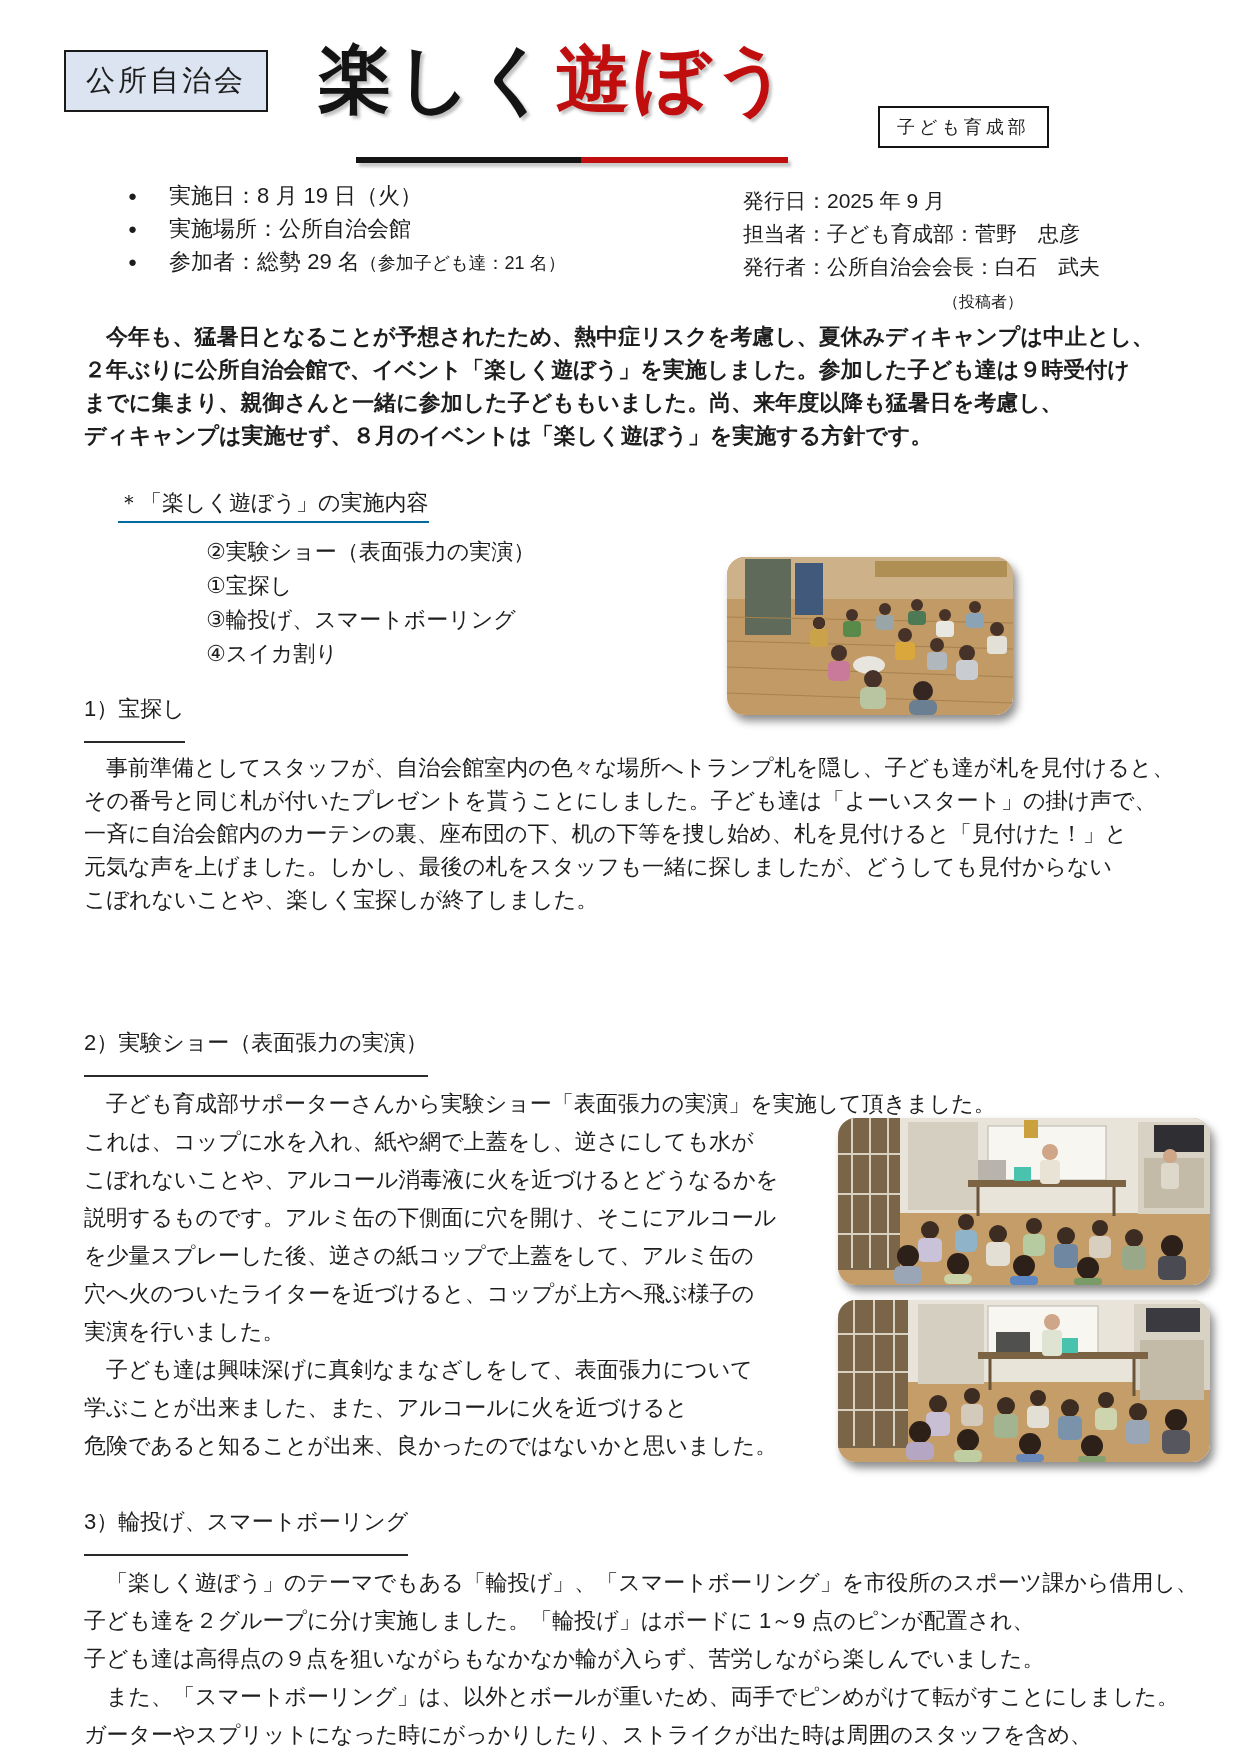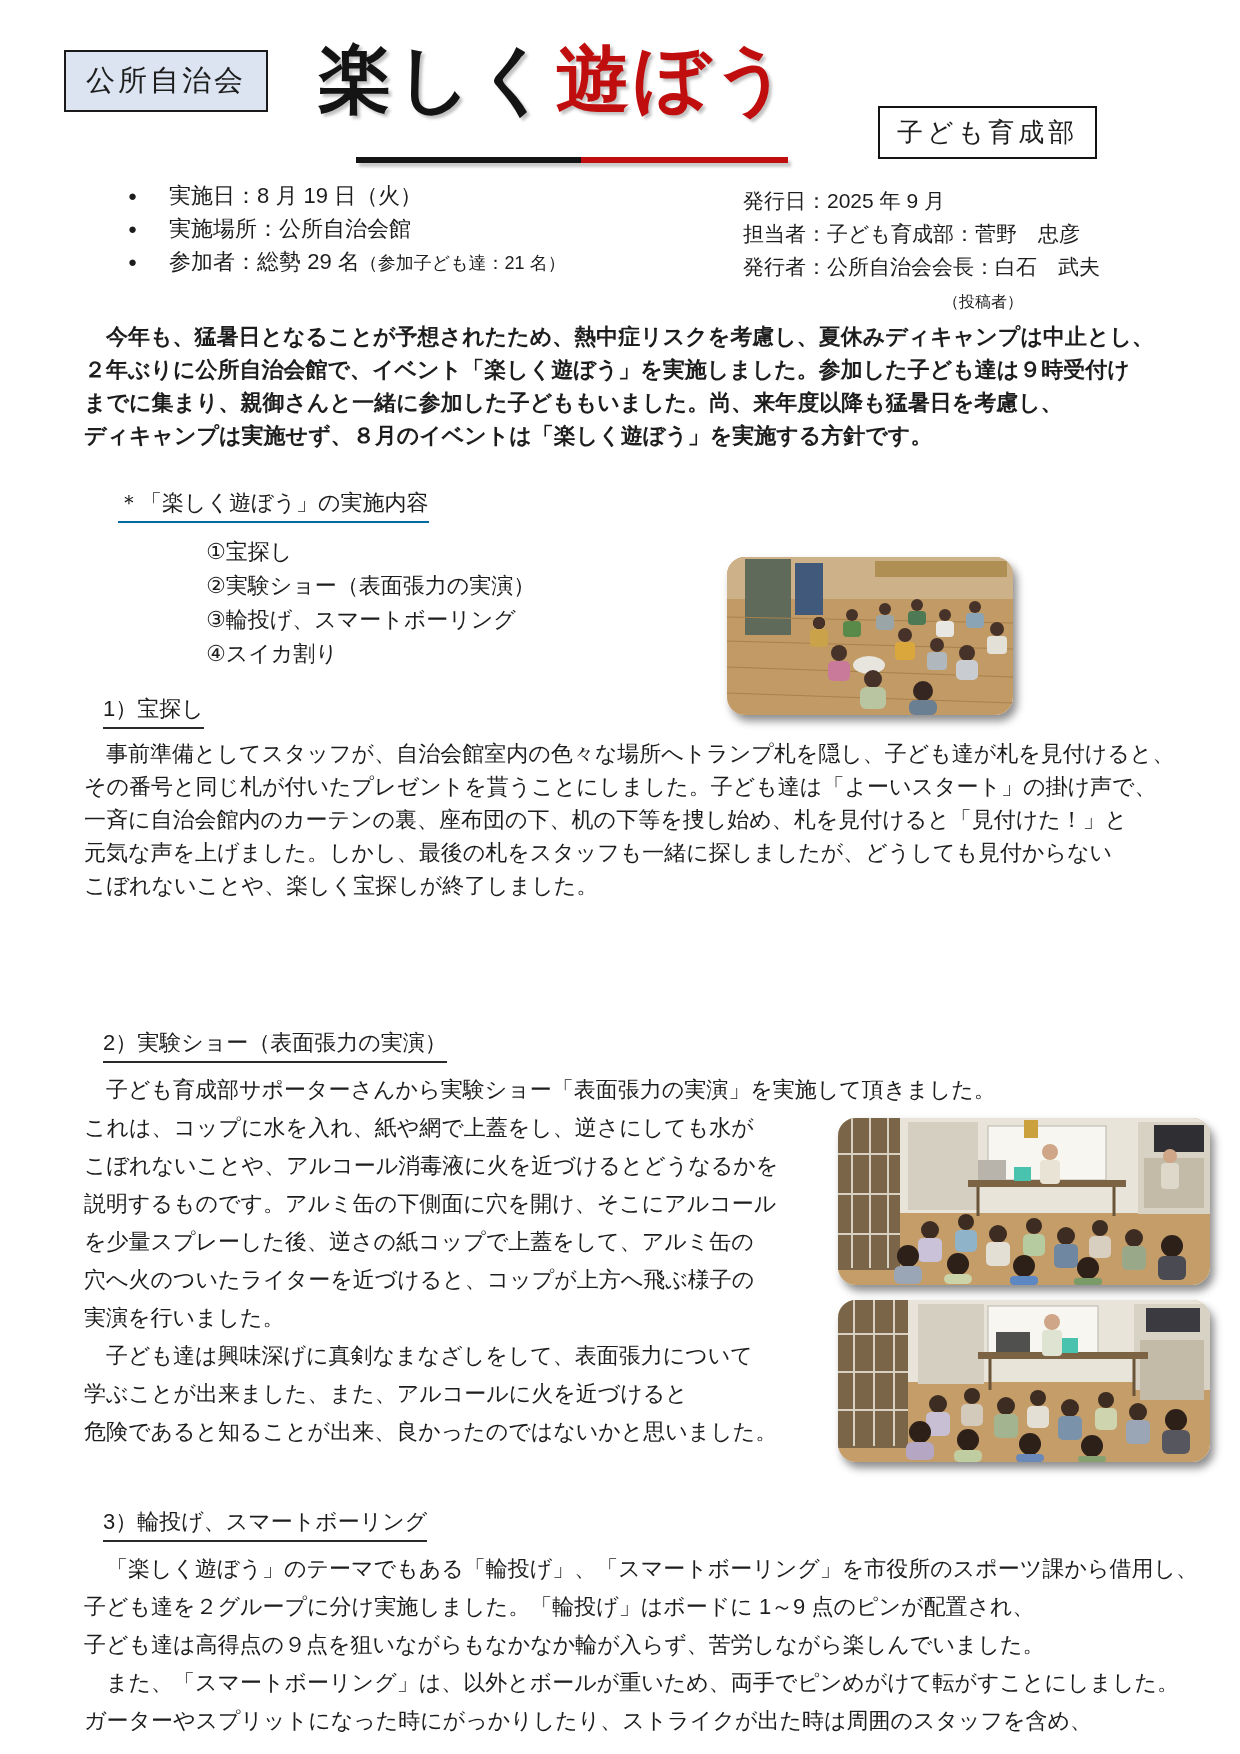--- a/index.html
+++ b/index.html
@@ -21,21 +21,21 @@
   }
   .title-black{color:#141414;}
   .title-red{color:#c00d0d;}
   .title-underline{
     position:absolute;left:356px;top:157px;width:432px;height:6px;
     background:linear-gradient(to right,#141414 0%,#141414 52%,#c00d0d 52%,#c00d0d 100%);
     box-shadow:3px 4px 3px #c9c9c9;
   }
   .dept-badge{
     position:absolute;left:878px;top:106px;background:#ffffff;
-    border:2px solid #141414;padding:7px 17px;font-size:26px;letter-spacing:4px;
+    border:2px solid #141414;padding:7px 17px;font-size:18px;letter-spacing:4px;
   }
 
   
   .meta-list{position:absolute;left:128px;top:181px;font-size:22px;}
   .meta-row{display:flex;align-items:baseline;height:33px;white-space:nowrap;}
   .bullet-dot{font-size:15px;margin-right:32px;position:relative;top:-2px;}
   .meta-note{font-size:18px;}
 
   
   .pub-block{position:absolute;left:743px;top:184px;width:350px;font-size:21px;line-height:33px;}
@@ -45,21 +45,21 @@
   
   .intro{position:absolute;left:84px;top:320px;font-size:22px;line-height:33px;font-weight:bold;}
 
   
   .contents-block{position:absolute;left:118px;top:488px;font-size:22px;}
   .contents-heading{display:inline-block;border-bottom:2px solid #0369a1;padding-bottom:3px;white-space:nowrap;}
   .contents-items{margin-top:12px;margin-left:88px;line-height:34px;}
 
   
   .section{position:absolute;left:84px;font-size:22px;}
-  .section-heading{display:inline-block;border-bottom:2px solid #2a2a2a;padding-bottom:3px;white-space:nowrap;margin-left:19px;}
+  .section-heading{display:inline-block;border-bottom:2px solid #2a2a2a;padding-bottom:17px;white-space:nowrap;}
   .section-lines{margin-top:8px;}
   .lh33{line-height:33px;}
   .lh38{line-height:38px;}
   #section1{top:694px;}
   #section2{top:1028px;}
   #section3{top:1507px;}
 
   
   .photo{
     position:absolute;border-radius:18px;overflow:hidden;
@@ -106,22 +106,22 @@
   <div class="intro">
     <div class="nowrap">　今年も、猛暑日となることが予想されたため、熱中症リスクを考慮し、夏休みディキャンプは中止とし、</div>
     <div class="nowrap">２年ぶりに公所自治会館で、イベント「楽しく遊ぼう」を実施しました。参加した子ども達は９時受付け</div>
     <div class="nowrap">までに集まり、親御さんと一緒に参加した子どももいました。尚、来年度以降も猛暑日を考慮し、</div>
     <div class="nowrap">ディキャンプは実施せず、８月のイベントは「楽しく遊ぼう」を実施する方針です。</div>
   </div>
 
   <div class="contents-block">
     <div class="contents-heading">＊「楽しく遊ぼう」の実施内容</div>
     <div class="contents-items">
+      <div class="nowrap">②実験ショー（表面張力の実演）</div>
       <div class="nowrap">①宝探し</div>
-      <div class="nowrap">②実験ショー（表面張力の実演）</div>
       <div class="nowrap">③輪投げ、スマートボーリング</div>
       <div class="nowrap">④スイカ割り</div>
     </div>
   </div>
 
   <div class="photo" id="photo1" role="img" aria-label="会館の床に座って集まる子ども達の写真">
     <svg viewBox="0 0 286 158" aria-hidden="true">
       <rect width="286" height="158" fill="#c19a66"></rect>
       <rect width="286" height="42" fill="#cdb289"></rect>
       <rect x="148" y="4" width="132" height="16" fill="#b08f55"></rect>

